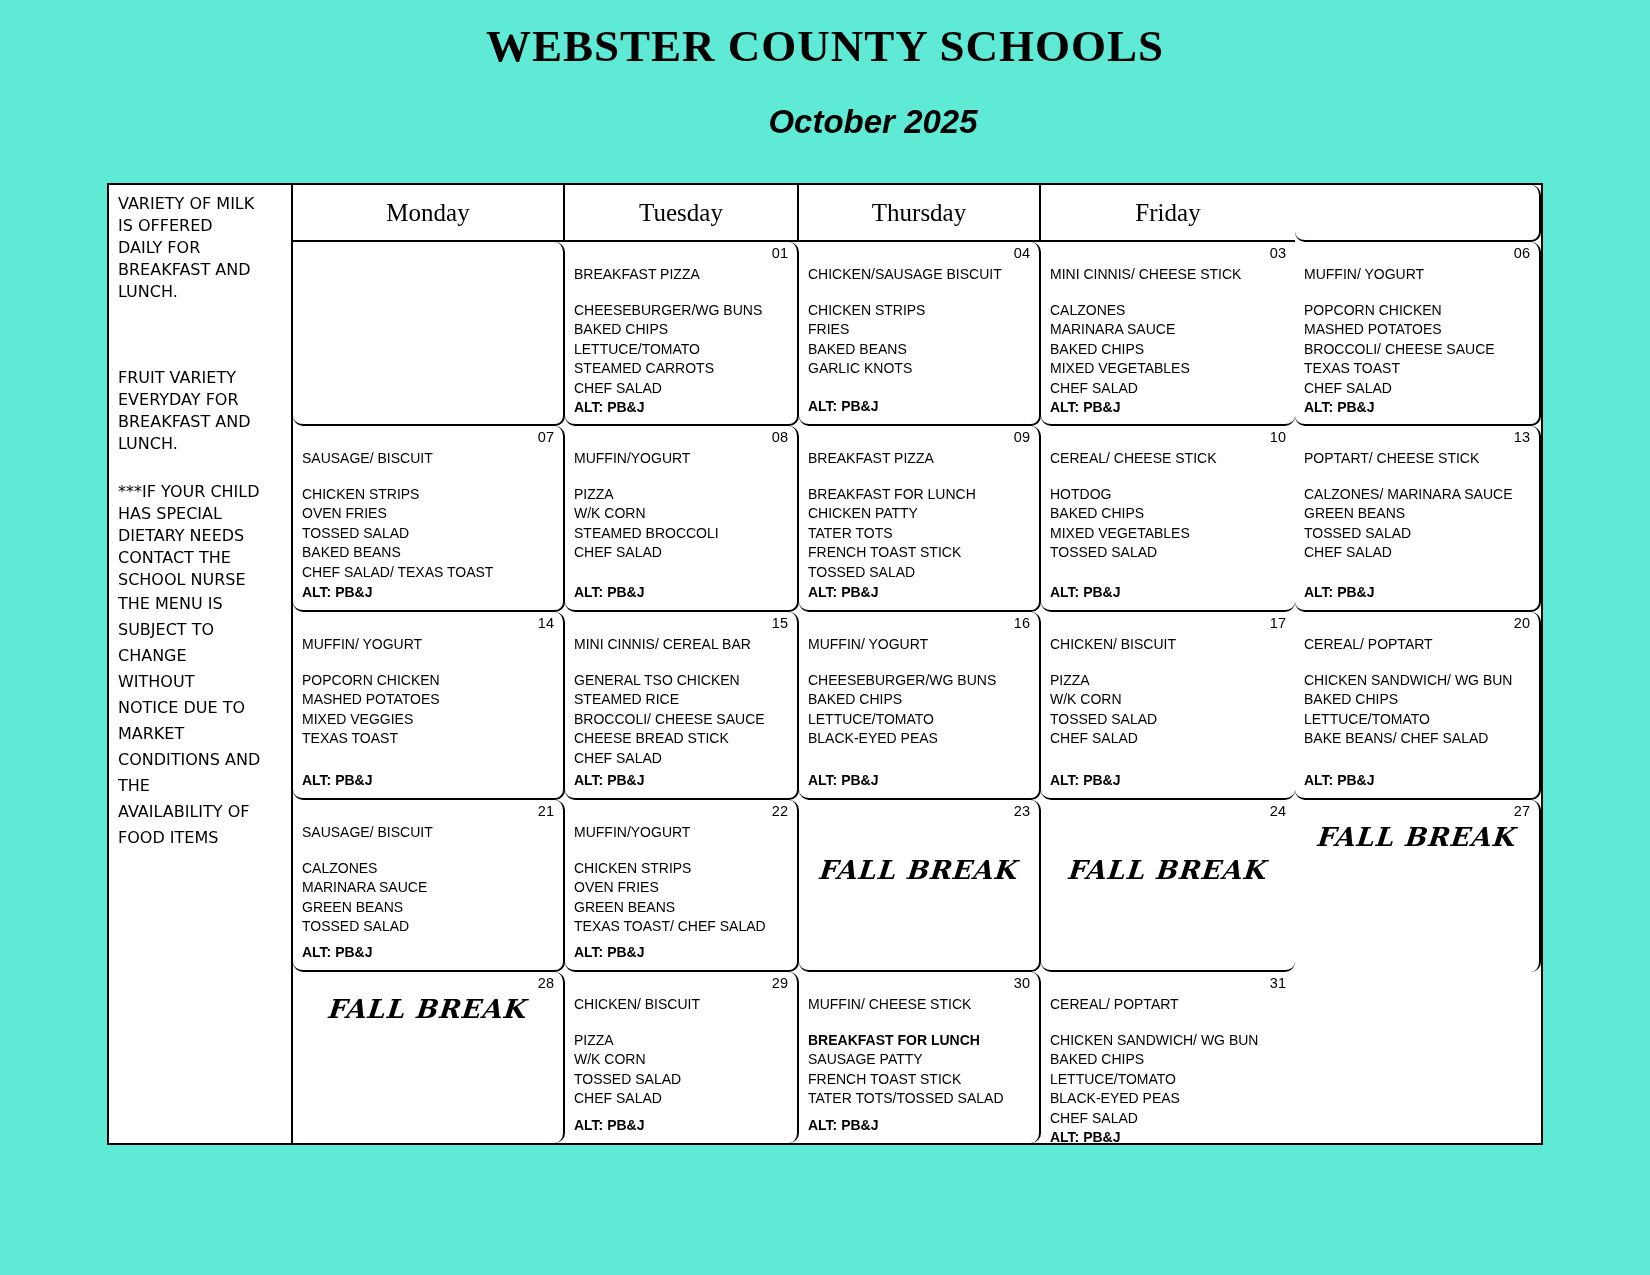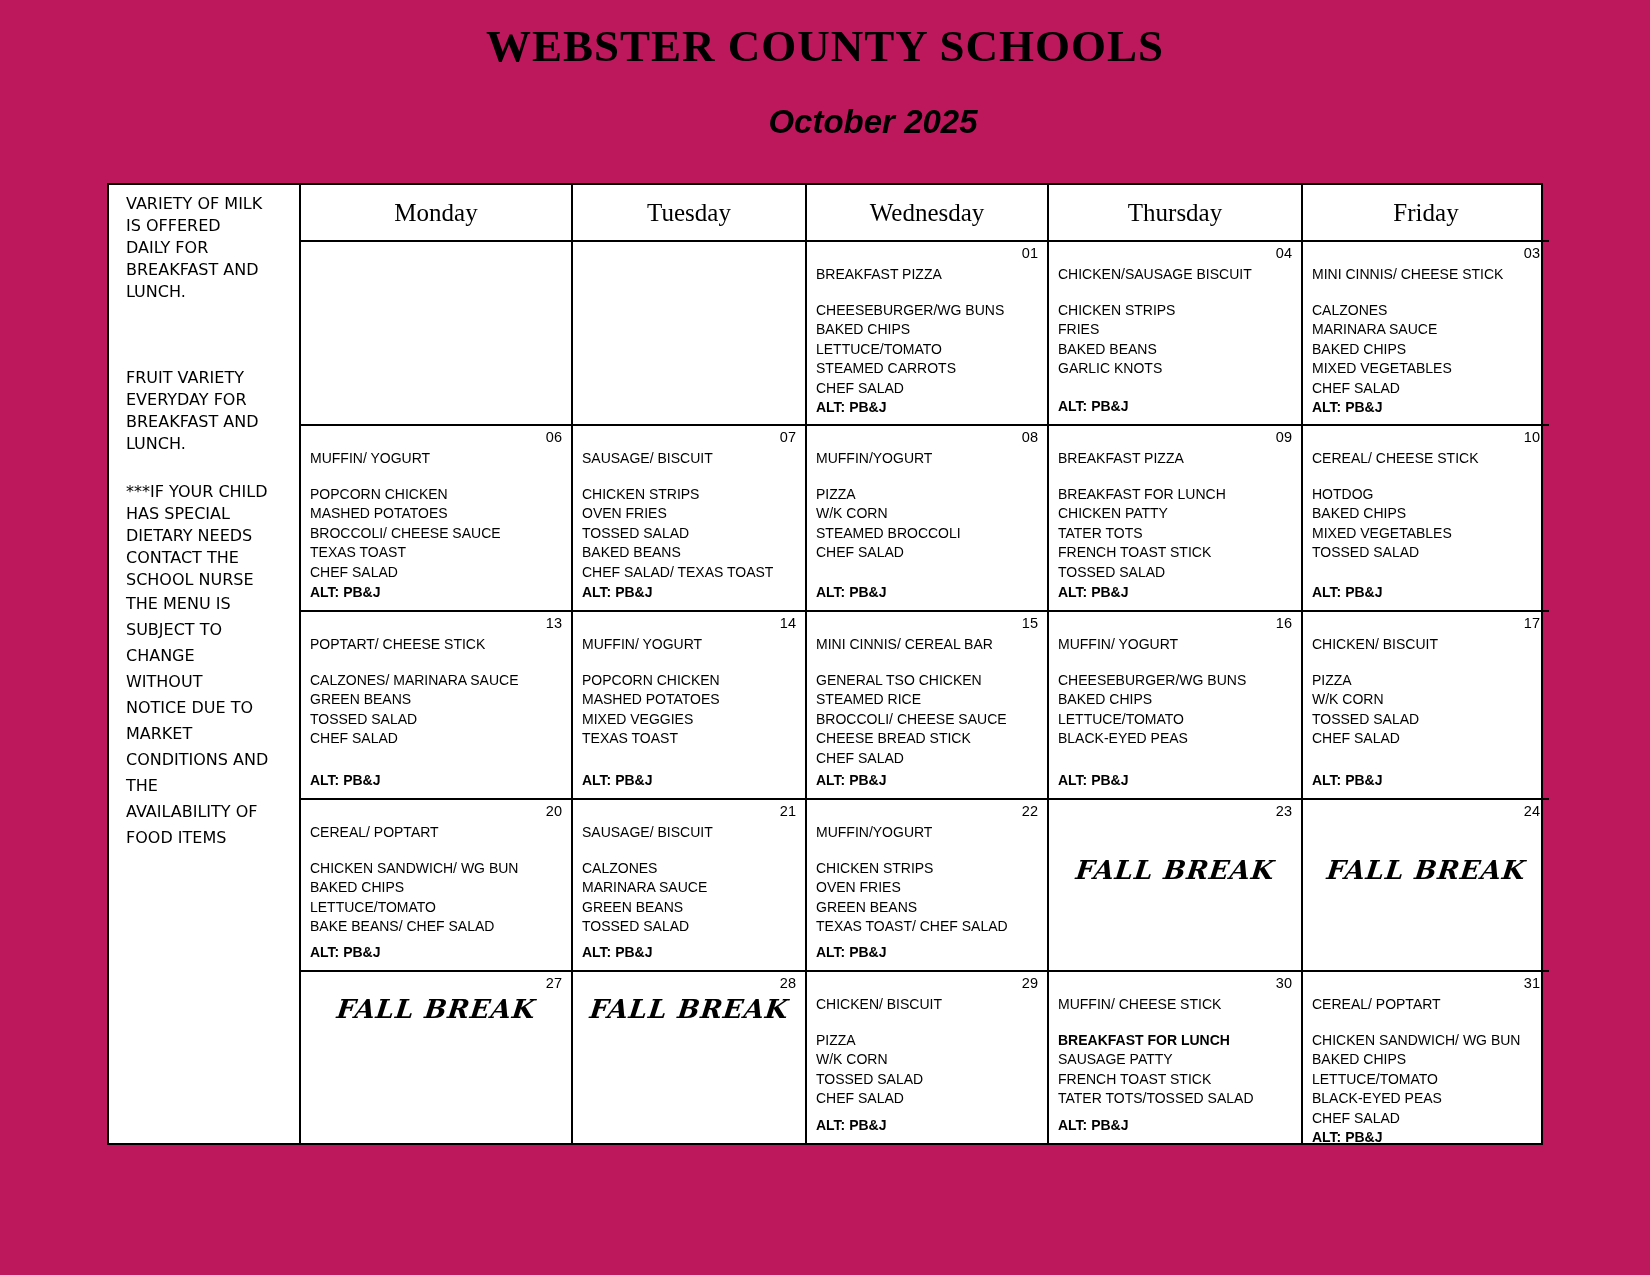--- a/index.html
+++ b/index.html
@@ -6,21 +6,21 @@
     margin: 0;
     padding: 0;
     background: #ffffff;
     color: #000000;
     font-family: "Liberation Sans", sans-serif;
   }
   .page {
     position: relative;
     width: 1650px;
     height: 1275px;
-    background: #be185d;
+    background: #5eead4;
     overflow: hidden;
   }
   .page-title {
     position: absolute;
     top: 20px;
     left: 0;
     width: 100%;
     text-align: center;
     font-family: "Liberation Serif", serif;
     font-weight: bold;
@@ -43,21 +43,20 @@
     left: 107px;
     top: 183px;
     width: 1436px;
     height: 962px;
     box-sizing: border-box;
     border: 2px solid #000000;
     display: grid;
     grid-template-columns: 184px 272px 234px 242px 254px 246px;
     grid-template-rows: 57px 184px 186px 188px 172px 171px;
     background: #ffffff;
-    padding-left: 8px;
   }
   .cell {
     box-sizing: border-box;
     position: relative;
     border-right: 2px solid #000000;
     border-bottom: 2px solid #000000;
     overflow: hidden;
   }
   .last-col { border-right: none; }
   .last-row { border-bottom: none; }
@@ -83,20 +82,21 @@
     font-family: "Liberation Serif", serif;
     font-weight: normal;
     font-size: 25px;
   }
   .day-cell {
     padding: 2px 8px 8px 9px;
     font-size: 14px;
     line-height: 19.5px;
     display: flex;
     flex-direction: column;
+    border-radius: 10px;
   }
   .date-number {
     position: absolute;
     top: 3px;
     right: 9px;
     font-size: 14.5px;
     line-height: 17px;
   }
   .breakfast { margin-top: 21px; }
   .lunch { margin-top: 16px; }
@@ -161,21 +161,20 @@
           <div class="sidebar-note-line">NOTICE DUE TO</div>
           <div class="sidebar-note-line">MARKET</div>
           <div class="sidebar-note-line">CONDITIONS AND</div>
           <div class="sidebar-note-line">THE</div>
           <div class="sidebar-note-line">AVAILABILITY OF</div>
           <div class="sidebar-note-line">FOOD ITEMS</div>
         </div>
       </div>
     <div class="cell day-header">Monday</div>
     <div class="cell day-header">Tuesday</div>
-    <div class="cell day-header">Wednesday</div>
     <div class="cell day-header">Thursday</div>
     <div class="cell day-header last-col">Friday</div>
   <div class="cell day-cell"></div>
       <div class="cell day-cell"></div>
       <div class="cell day-cell">
         <div class="date-number">01</div>
         <div class="breakfast">BREAKFAST PIZZA</div>
         <div class="lunch">
           <div class="lunch-item">CHEESEBURGER/WG BUNS</div>
           <div class="lunch-item">BAKED CHIPS</div>

